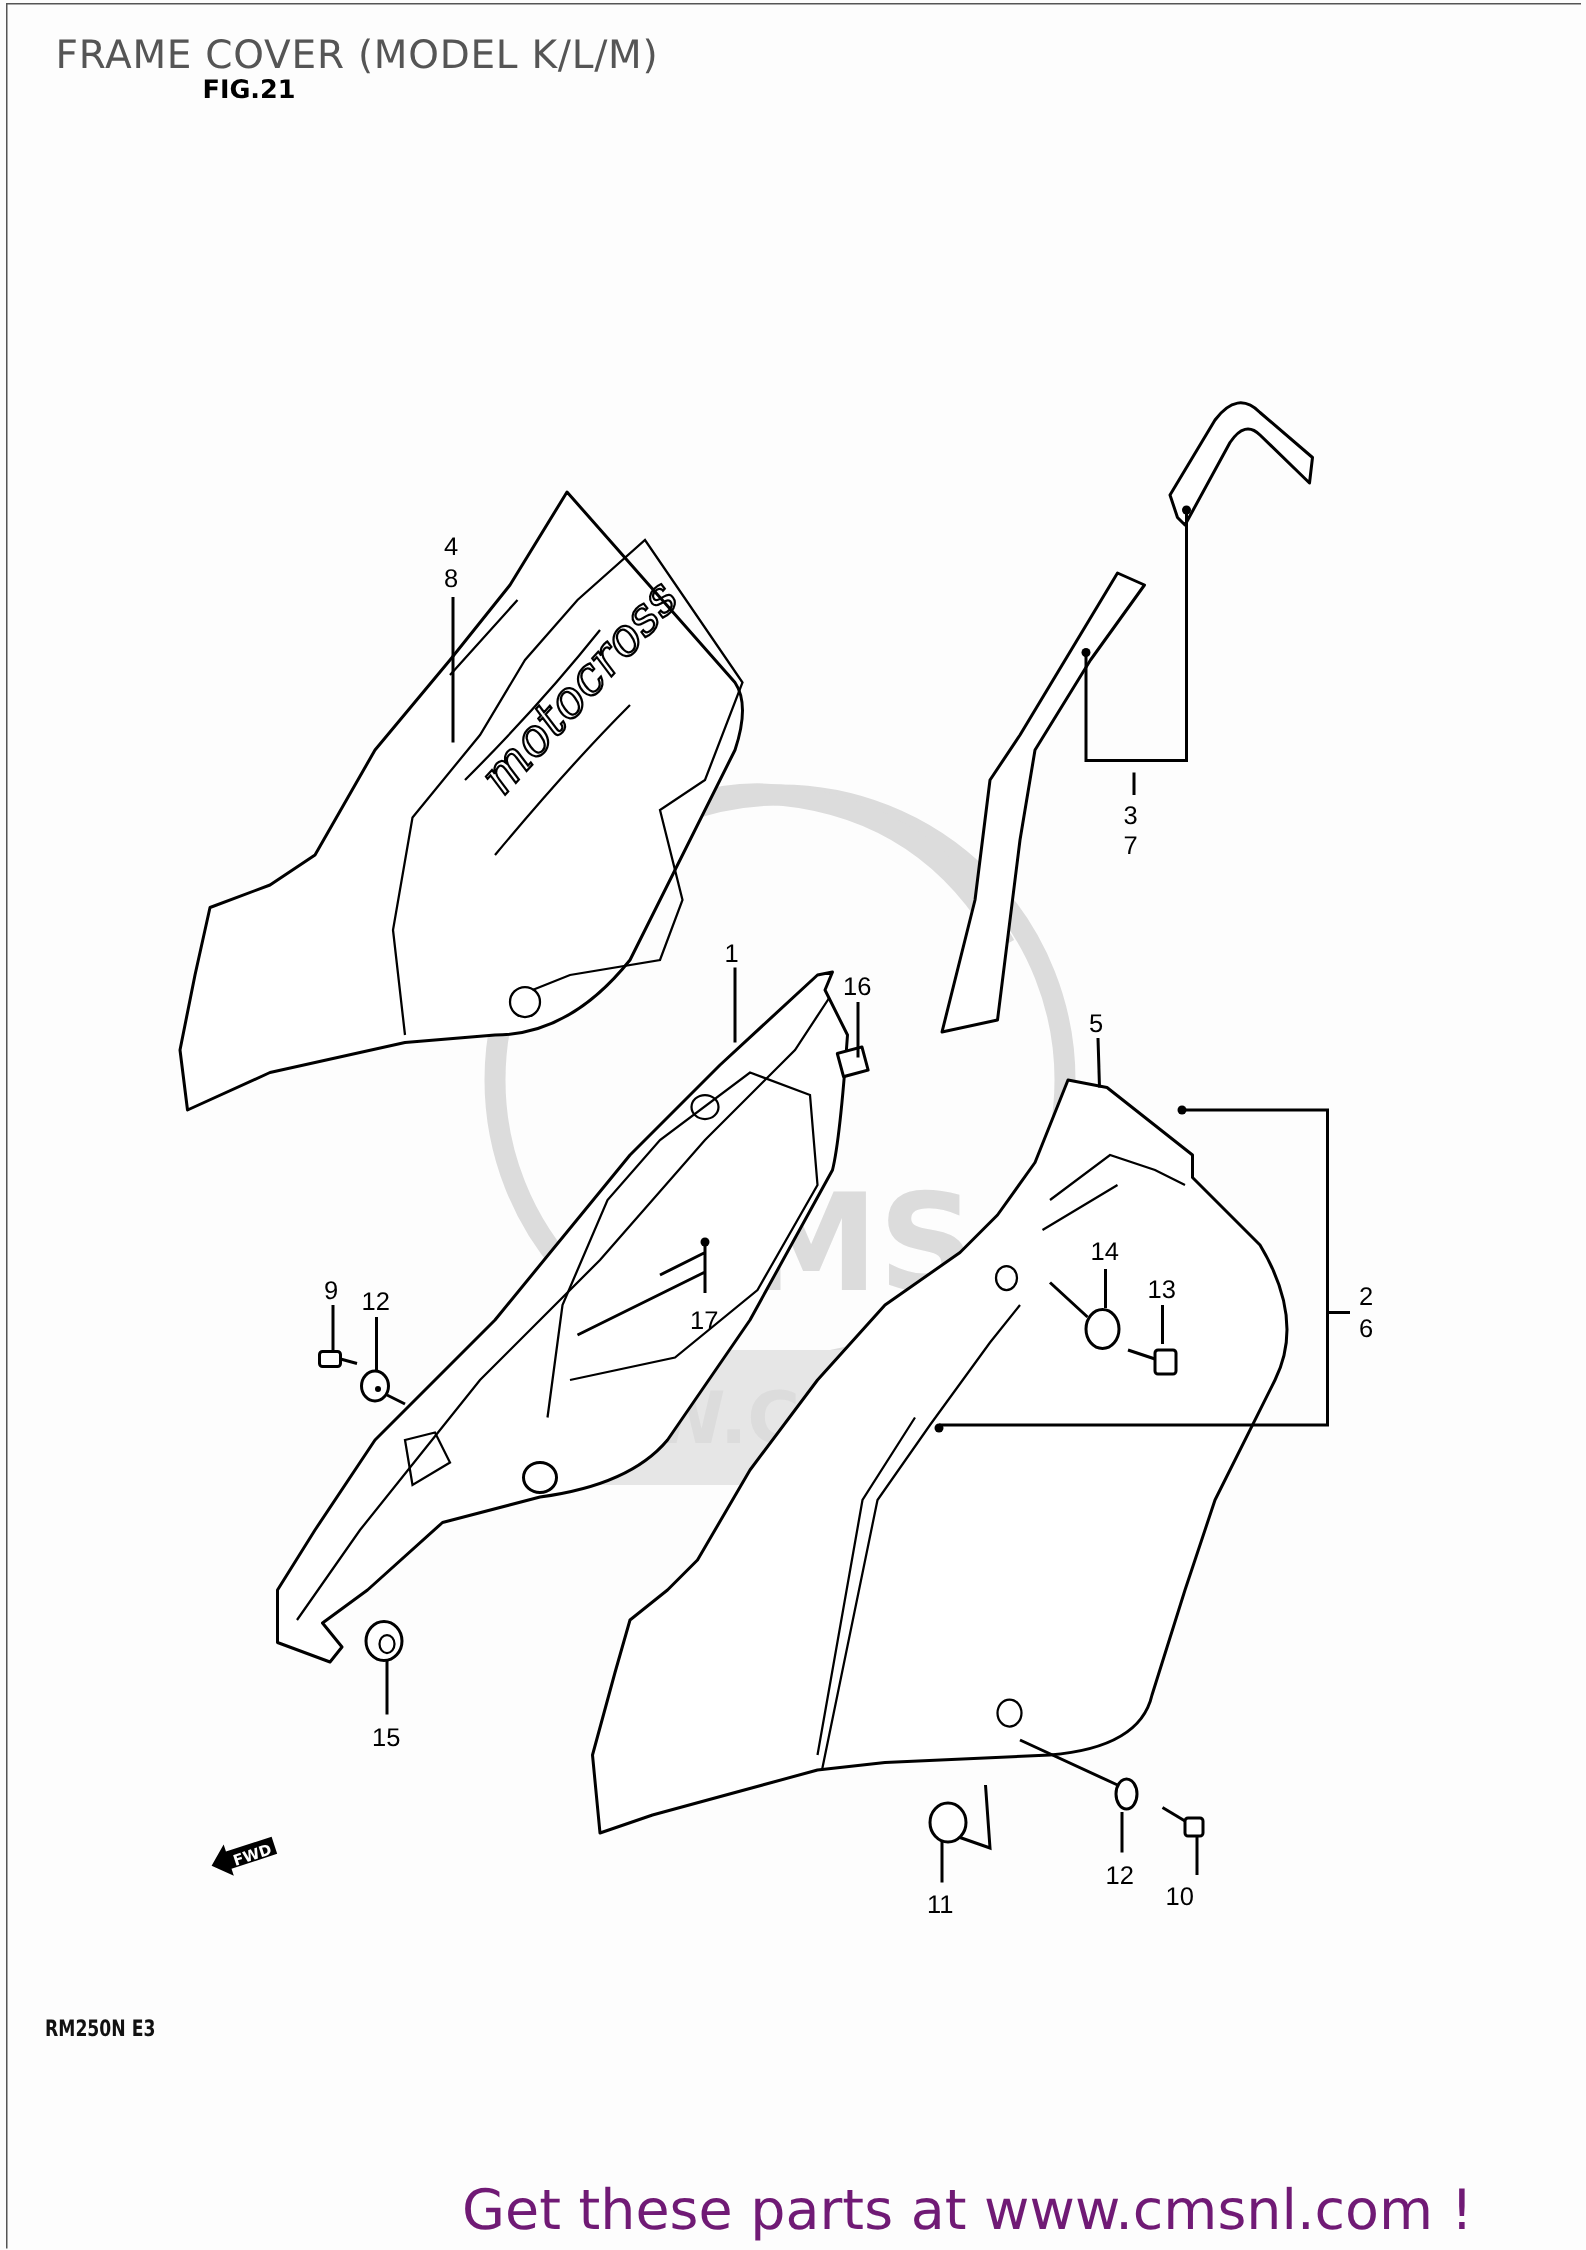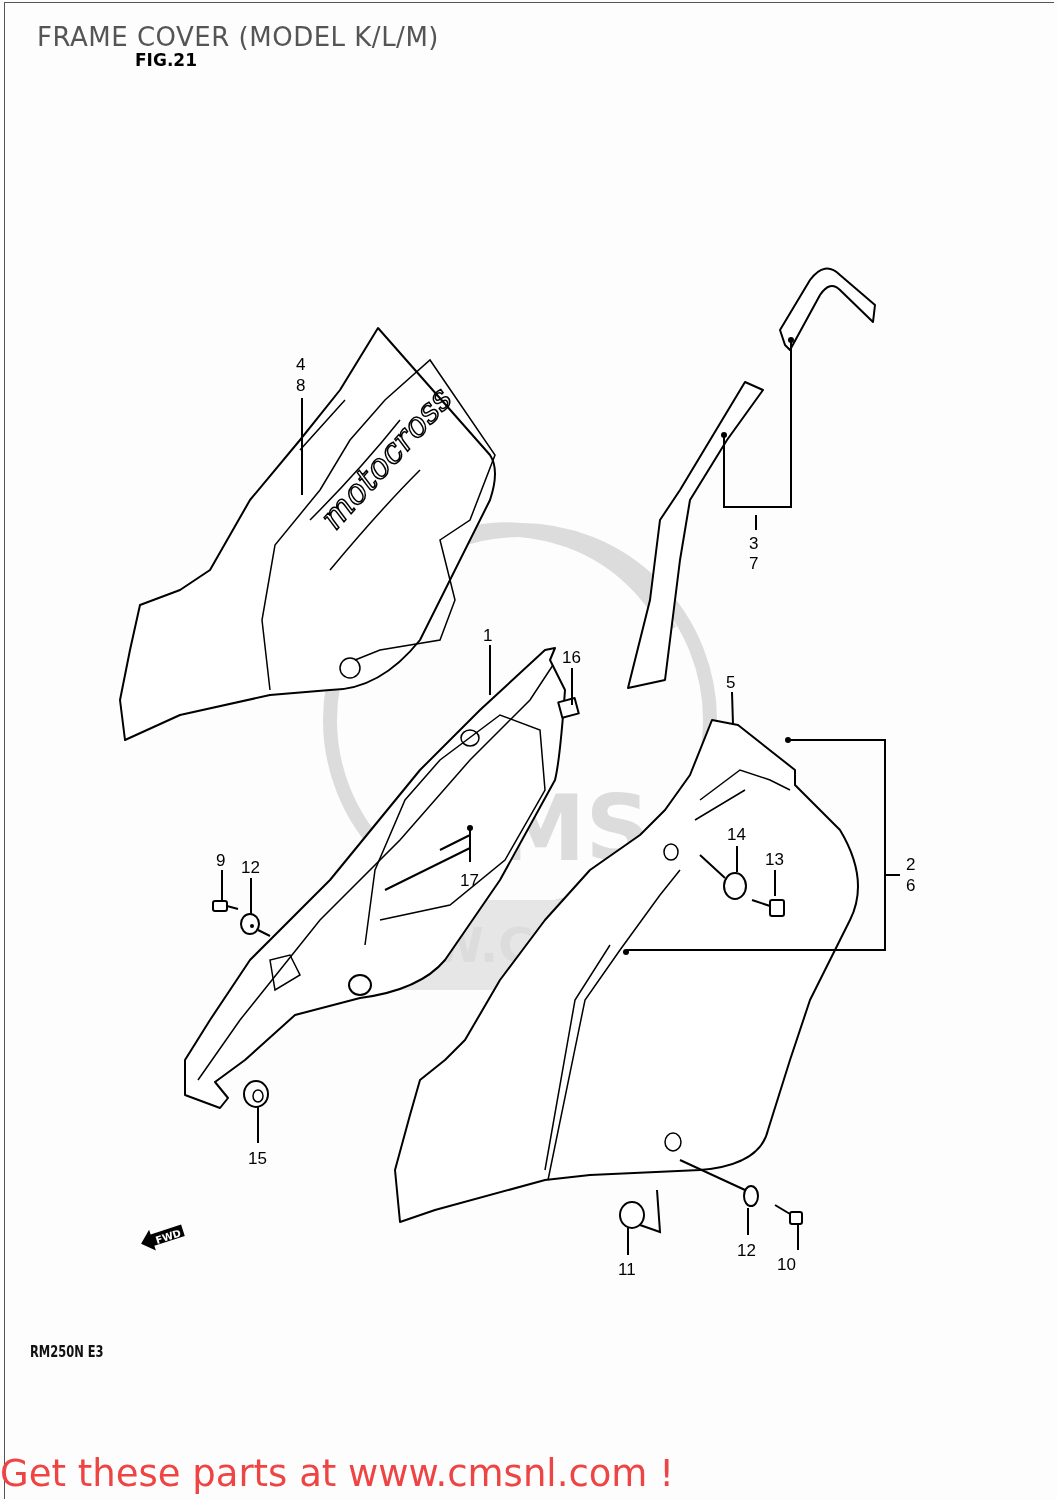--- a/index.html
+++ b/index.html
@@ -1,21 +1,21 @@
 <!DOCTYPE html>
 <html><head>
 <meta charset="utf-8">
 <style>
   html, body { margin: 0; padding: 0; }
   body { width: 1057px; height: 1500px; background: #fdfdfd; position: relative; overflow: hidden; font-family: "Liberation Sans", sans-serif; }
   .frame { position: absolute; left: 4px; top: 2px; width: 1049px; height: 1496px; border-left: 1px solid #555; border-top: 1px solid #555; }
   .title { position: absolute; left: 22px; top: 22px; font-size: 26px; color: #555; letter-spacing: 0.5px; font-family: "DejaVu Sans", sans-serif; margin-left: 15px; }
   .fig { position: absolute; left: 135px; top: 50px; font-size: 17px; font-weight: bold; color: #000; font-family: "DejaVu Sans", sans-serif; }
   .model { position: absolute; left: 30px; top: 1343px; font-size: 15px; font-weight: bold; color: #111; font-family: "DejaVu Sans Condensed", "DejaVu Sans", sans-serif; transform: scaleX(0.85); transform-origin: left; }
-  .promo { position: absolute; left: 0; width: 982px; top: 1452px; text-align: left; font-size: 37px; color: #ef4444; font-family: "DejaVu Sans", sans-serif; }
+  .promo { position: absolute; left: 0; width: 982px; top: 1452px; text-align: right; font-size: 37px; color: #701a75; font-family: "DejaVu Sans", sans-serif; }
   svg.diagram { position: absolute; left: 0; top: 0; }
   .lbl { font-family: "Liberation Sans", sans-serif; font-size: 17px; fill: #000; }
   .wm { fill: none; stroke: #dcdcdc; stroke-width: 14; }
   .wmtext { font-family: "DejaVu Sans", sans-serif; font-weight: bold; font-size: 48px; fill: #dcdcdc; }
   .part { fill: #fff; stroke: #000; stroke-width: 2; stroke-linejoin: round; }
   .line { fill: none; stroke: #000; stroke-width: 2; }
   .thin { fill: none; stroke: #000; stroke-width: 1.5; }
 </style>
 </head>
 <body>

